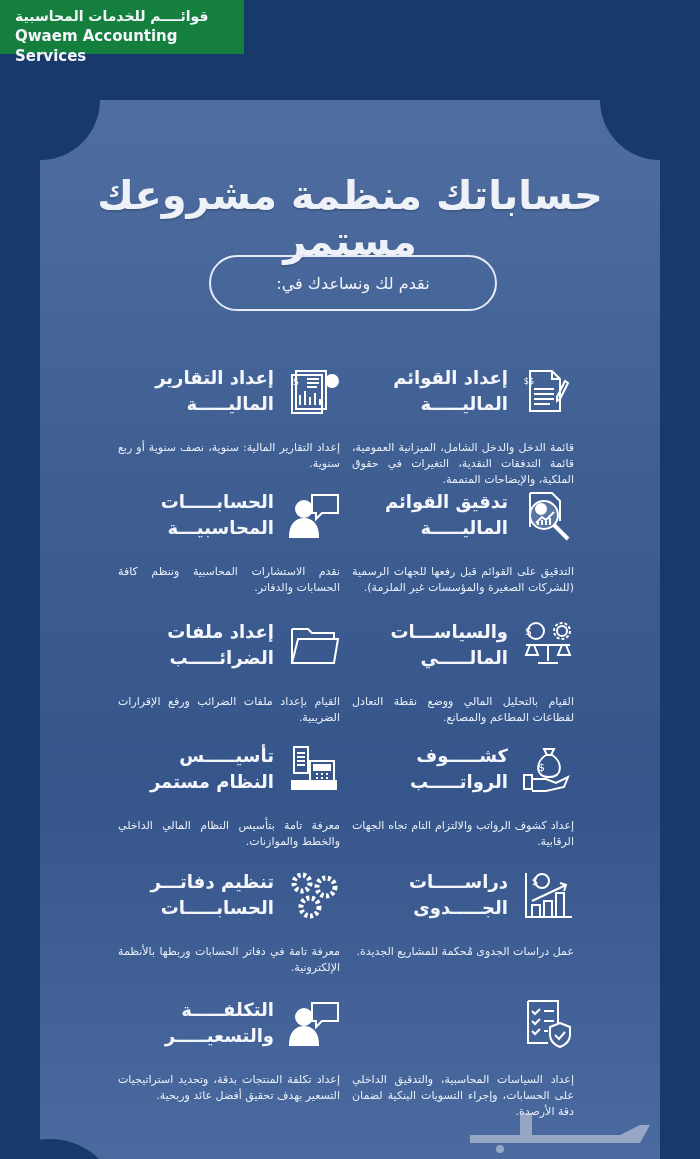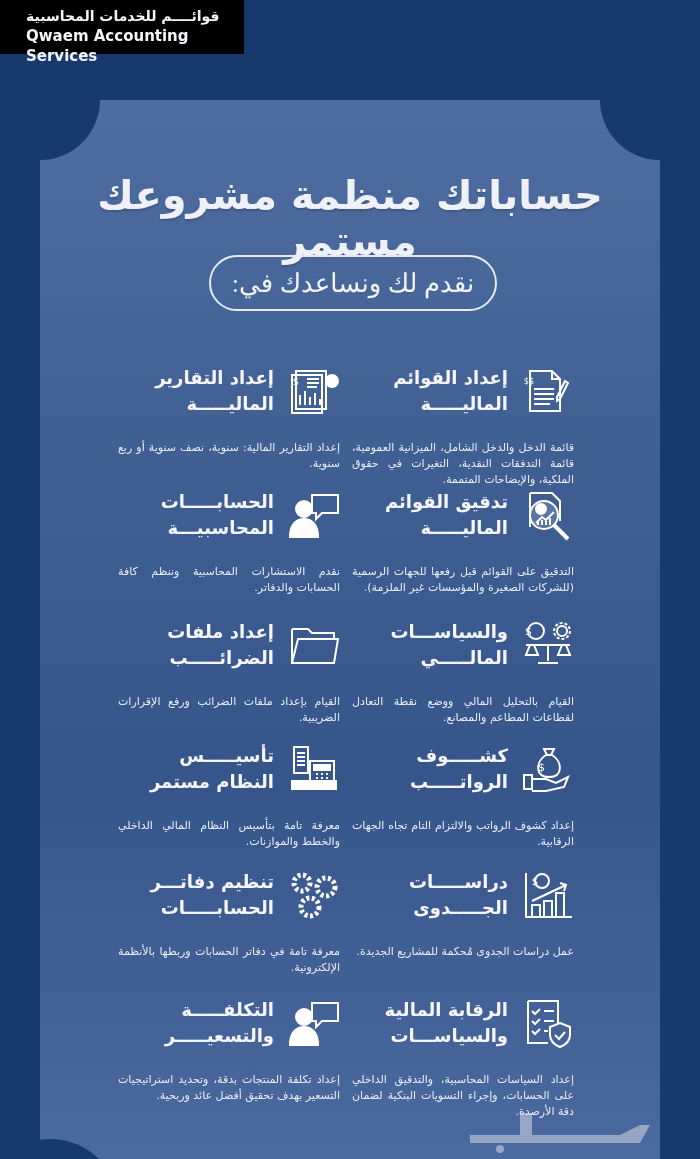--- a/index.html
+++ b/index.html
@@ -5,22 +5,22 @@
   * { box-sizing: border-box; margin: 0; padding: 0; }
   html, body { width: 700px; height: 1159px; overflow: hidden; }
   body {
     background: #17396b;
     font-family: "DejaVu Sans", sans-serif;
     position: relative;
     color: #fff;
   }
   .brand {
     position: absolute; left: 0; top: 0; width: 244px; height: 54px;
-    background: #000000;
-    padding: 6px 10px 0 26px;
+    background: #15803d;
+    padding: 6px 10px 0 15px;
     direction: ltr;
     text-align: right;
   }
   .brand .ar { font-size: 14px; font-weight: bold; color: #f3f5fa; line-height: 20px; direction: rtl; text-align: left; }
   .brand .en { font-size: 15px; font-weight: bold; color: #f3f5fa; line-height: 20px; text-align: left; }
 
   .panel {
     position: absolute; left: 40px; top: 100px; width: 620px; height: 1059px;
     background: linear-gradient(180deg, #4f6da0 0%, #3f5f93 35%, #36568b 65%, #4a6aa0 100%);
     overflow: hidden;
@@ -34,21 +34,21 @@
   .title {
     position: absolute; left: 0; right: 0; top: 72px;
     text-align: center; font-size: 40px; font-weight: bold;
     color: #eef1f8; direction: rtl;
     text-shadow: 0 2px 2px rgba(0,0,0,0.15);
   }
   .pill {
     position: absolute; left: 169px; top: 155px; width: 288px; height: 56px;
     border: 2px solid #e6ebf5; border-radius: 28px;
     display: flex; align-items: center; justify-content: center;
-    font-size: 26px; color: #f1f4fa; direction: rtl; font-family: Liberation Serif, serif;
+    font-size: 16px; color: #f1f4fa; direction: rtl;
   }
 
   .svc {
     position: absolute; width: 222px; direction: rtl;
   }
   .svc .head { display: flex; align-items: center; gap: 14px; height: 66px; }
   .svc .icon { width: 52px; height: 52px; flex: 0 0 52px; }
   .svc .icon svg { width: 52px; height: 52px; }
   .svc .name { font-size: 18px; font-weight: bold; line-height: 26px; color: #f4f6fb; }
   .svc .name span { display: block; }
@@ -269,24 +269,20 @@
     <div class="head">
       <div class="icon">
         <svg viewBox="0 0 52 52" fill="none" stroke="#fff" stroke-width="2">
           <path d="M6 4h30v22M6 4v42h20"></path>
           <path d="M10 14l3 3 5-5M10 24l3 3 5-5M10 34l3 3 5-5"></path>
           <path d="M22 14h10M22 24h10M22 34h4"></path>
           <path d="M38 26l10 4v8c0 6-5 10-10 12-5-2-10-6-10-12v-8z"></path>
           <path d="M33 38l4 4 6-7"></path>
         </svg>
       </div>
-      <div class="name">
-        <span>الرقابة المالية</span>
-          <span>والسياســـات</span>
-      </div>
     </div>
     <div class="desc">إعداد السياسات المحاسبية، والتدقيق الداخلي على الحسابات، وإجراء التسويات البنكية لضمان دقة الأرصدة.</div>
   </div>
 
   <div class="svc" style="left:78px; top:890px;">
     <div class="head">
       <div class="icon">
         <svg viewBox="0 0 52 52" fill="#fff" stroke="#fff" stroke-width="2">
           <path d="M24 6h26v18H34l-6 6v-6h-4z" fill="none"></path>
           <circle cx="16" cy="20" r="8"></circle>

